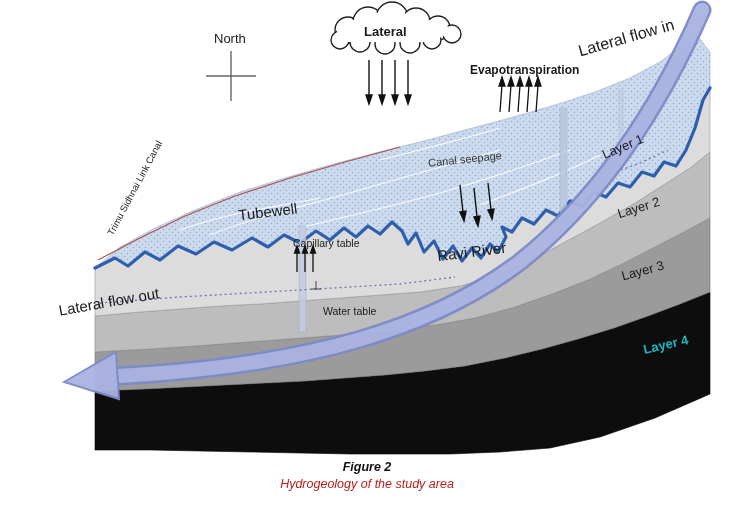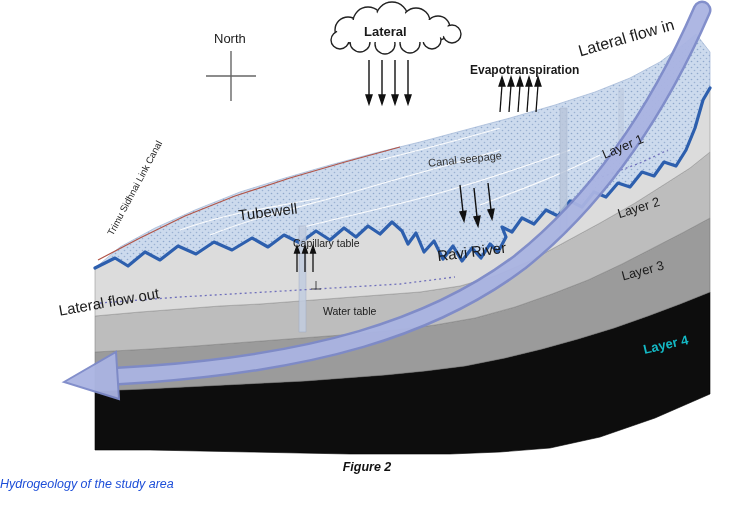--- a/index.html
+++ b/index.html
@@ -15,21 +15,21 @@
   .l-ravi{left:437px;top:244px;font-size:15px;transform:rotate(-7deg);}
   .l-capillary{left:293px;top:238px;font-size:10.5px;}
   .l-wtable{left:323px;top:278px;font-size:10.5px;margin-top:28px;}
   .l-lfout{left:58px;top:294px;font-size:15px;transform:rotate(-10deg);}
   .l-canalname{left:110px;top:230px;font-size:9.5px;transform-origin:left center;transform:rotate(-62deg);color:#222;}
   .l-layer1{left:601px;top:140px;font-size:13px;transform:rotate(-23deg);}
   .l-layer2{left:617px;top:201px;font-size:13px;transform:rotate(-17deg);}
   .l-layer3{left:621px;top:264px;font-size:13px;transform:rotate(-15deg);}
   .l-layer4{left:643px;top:338px;font-size:13px;font-weight:700;transform:rotate(-13deg);color:#14b9c5;}
   .cap1{left:0;right:0;top:461px;text-align:center;font-weight:700;font-style:italic;font-size:12.5px;color:#111;}
-  .cap2{left:0;right:0;top:478px;text-align:left;font-style:italic;font-size:12.5px;color:#1d4ed8;}
+  .cap2{left:0;right:0;top:478px;text-align:center;font-style:italic;font-size:12.5px;color:#b91c1c;}
 </style>
 </head>
 <body>
 
 <div class="stage">
 
   <svg width="734" height="512" viewBox="0 0 734 512">
     <defs>
       <pattern id="dots" width="6" height="6" patternUnits="userSpaceOnUse">
         <rect width="6" height="6" fill="#ccdaed"></rect>

